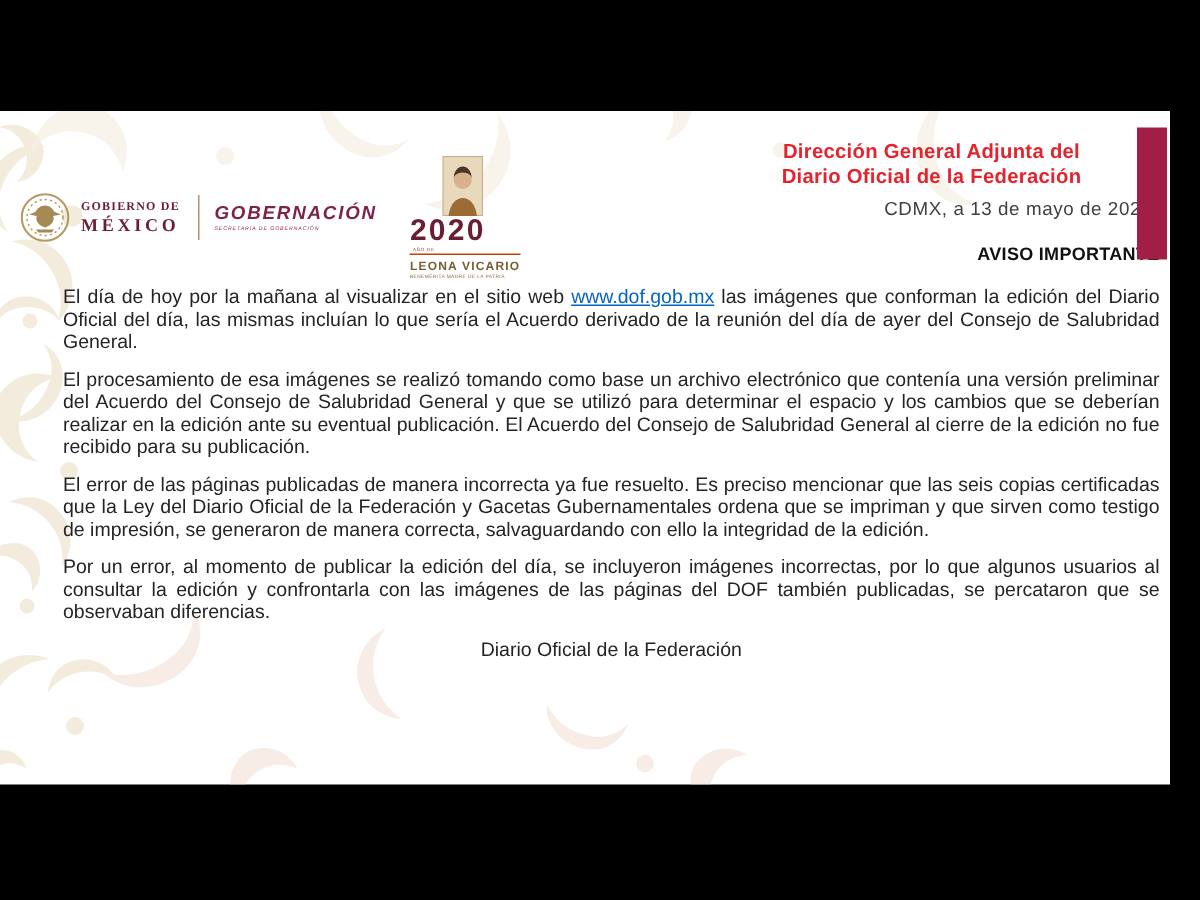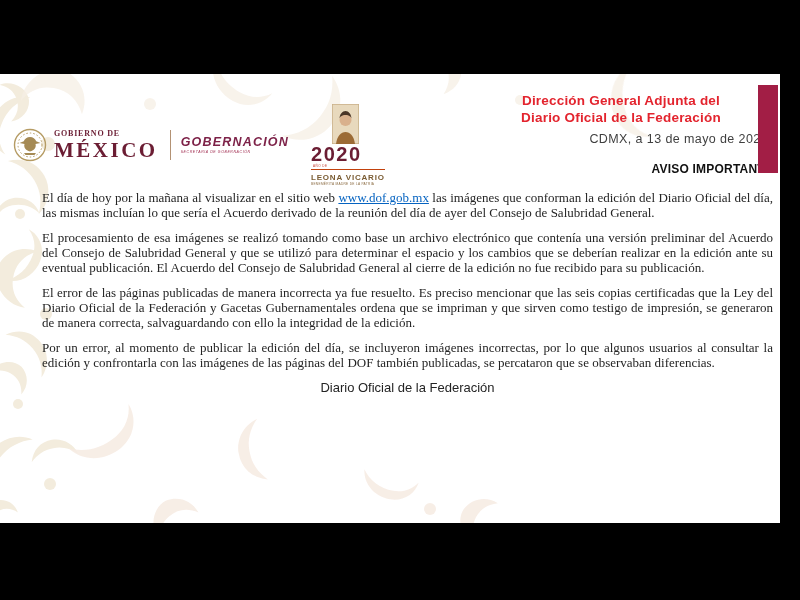--- a/index.html
+++ b/index.html
@@ -15,21 +15,21 @@
     position:absolute;left:0;top:74px;width:780px;height:449px;
     background:#ffffff;overflow:hidden;
   }
   .pattern-svg{position:absolute;left:0;top:0;width:780px;height:449px;pointer-events:none;}
 
   
   .logo-strip{position:absolute;left:12px;top:16px;height:46px;display:flex;align-items:center;margin-top:32px;}
   .seal{width:36px;height:42px;flex:0 0 auto;}
   .gob-mx{margin-left:6px;color:#6b1d33;font-family:"Liberation Serif", serif;line-height:1;}
   .gob-mx .l1{font-size:8px;font-weight:bold;letter-spacing:.8px;}
-  .gob-mx .l2{font-size:21px;font-weight:bold;letter-spacing:2.5px;margin-top:2px;}
+  .gob-mx .l2{font-size:12px;font-weight:bold;letter-spacing:2.5px;margin-top:2px;}
   .logo-divider{width:1px;height:30px;background:#b39274;margin:0 10px 0 12px;}
   .segob{color:#7d2248;line-height:1;font-style:italic;}
   .segob .t{font-size:12.5px;font-weight:bold;letter-spacing:1.2px;}
   .segob .s{font-size:3.5px;letter-spacing:.6px;color:#9d2449;margin-top:3px;}
   .leona{display:flex;align-items:center;margin-left:18px;flex-direction:column;}
   .portrait{width:27px;height:40px;flex:0 0 auto;}
   .leona-text{margin-left:4px;line-height:1;}
   .leona-text .year{font-size:20px;font-weight:bold;color:#6b1d33;letter-spacing:1.5px;}
   .leona-text .tagline{font-size:3px;color:#c0392b;letter-spacing:.5px;margin:1px 0 1px 2px;}
   .leona-text .name{font-size:8px;font-weight:bold;color:#7a5c33;letter-spacing:.8px;border-top:1px solid #c2410c;padding-top:4px;}
@@ -53,21 +53,21 @@
 
   
   .content{
     position:absolute;left:42px;top:88px;width:731px;
     color:#242424;font-size:13px;line-height:15px;
   }
   .doc-title{
     text-align:right;font-weight:bold;font-size:12px;letter-spacing:.2px;
     color:#111;margin:0 0 13px 0;
   }
-  .content p{margin:0 0 10px 0;text-align:justify;font-family:Liberation Serif, serif;}
+  .content p{margin:0 0 10px 0;text-align:justify;}
   .content a{color:#0563c1;text-decoration:underline;cursor:pointer;}
   .closing{text-align:center;margin-top:0;line-height:15px;}
 </style>
 </head>
 <body>
 
 <div class="screen">
   <div class="page">
 
     <svg class="pattern-svg" viewBox="0 0 780 449" xmlns="http://www.w3.org/2000/svg" aria-hidden="true">

